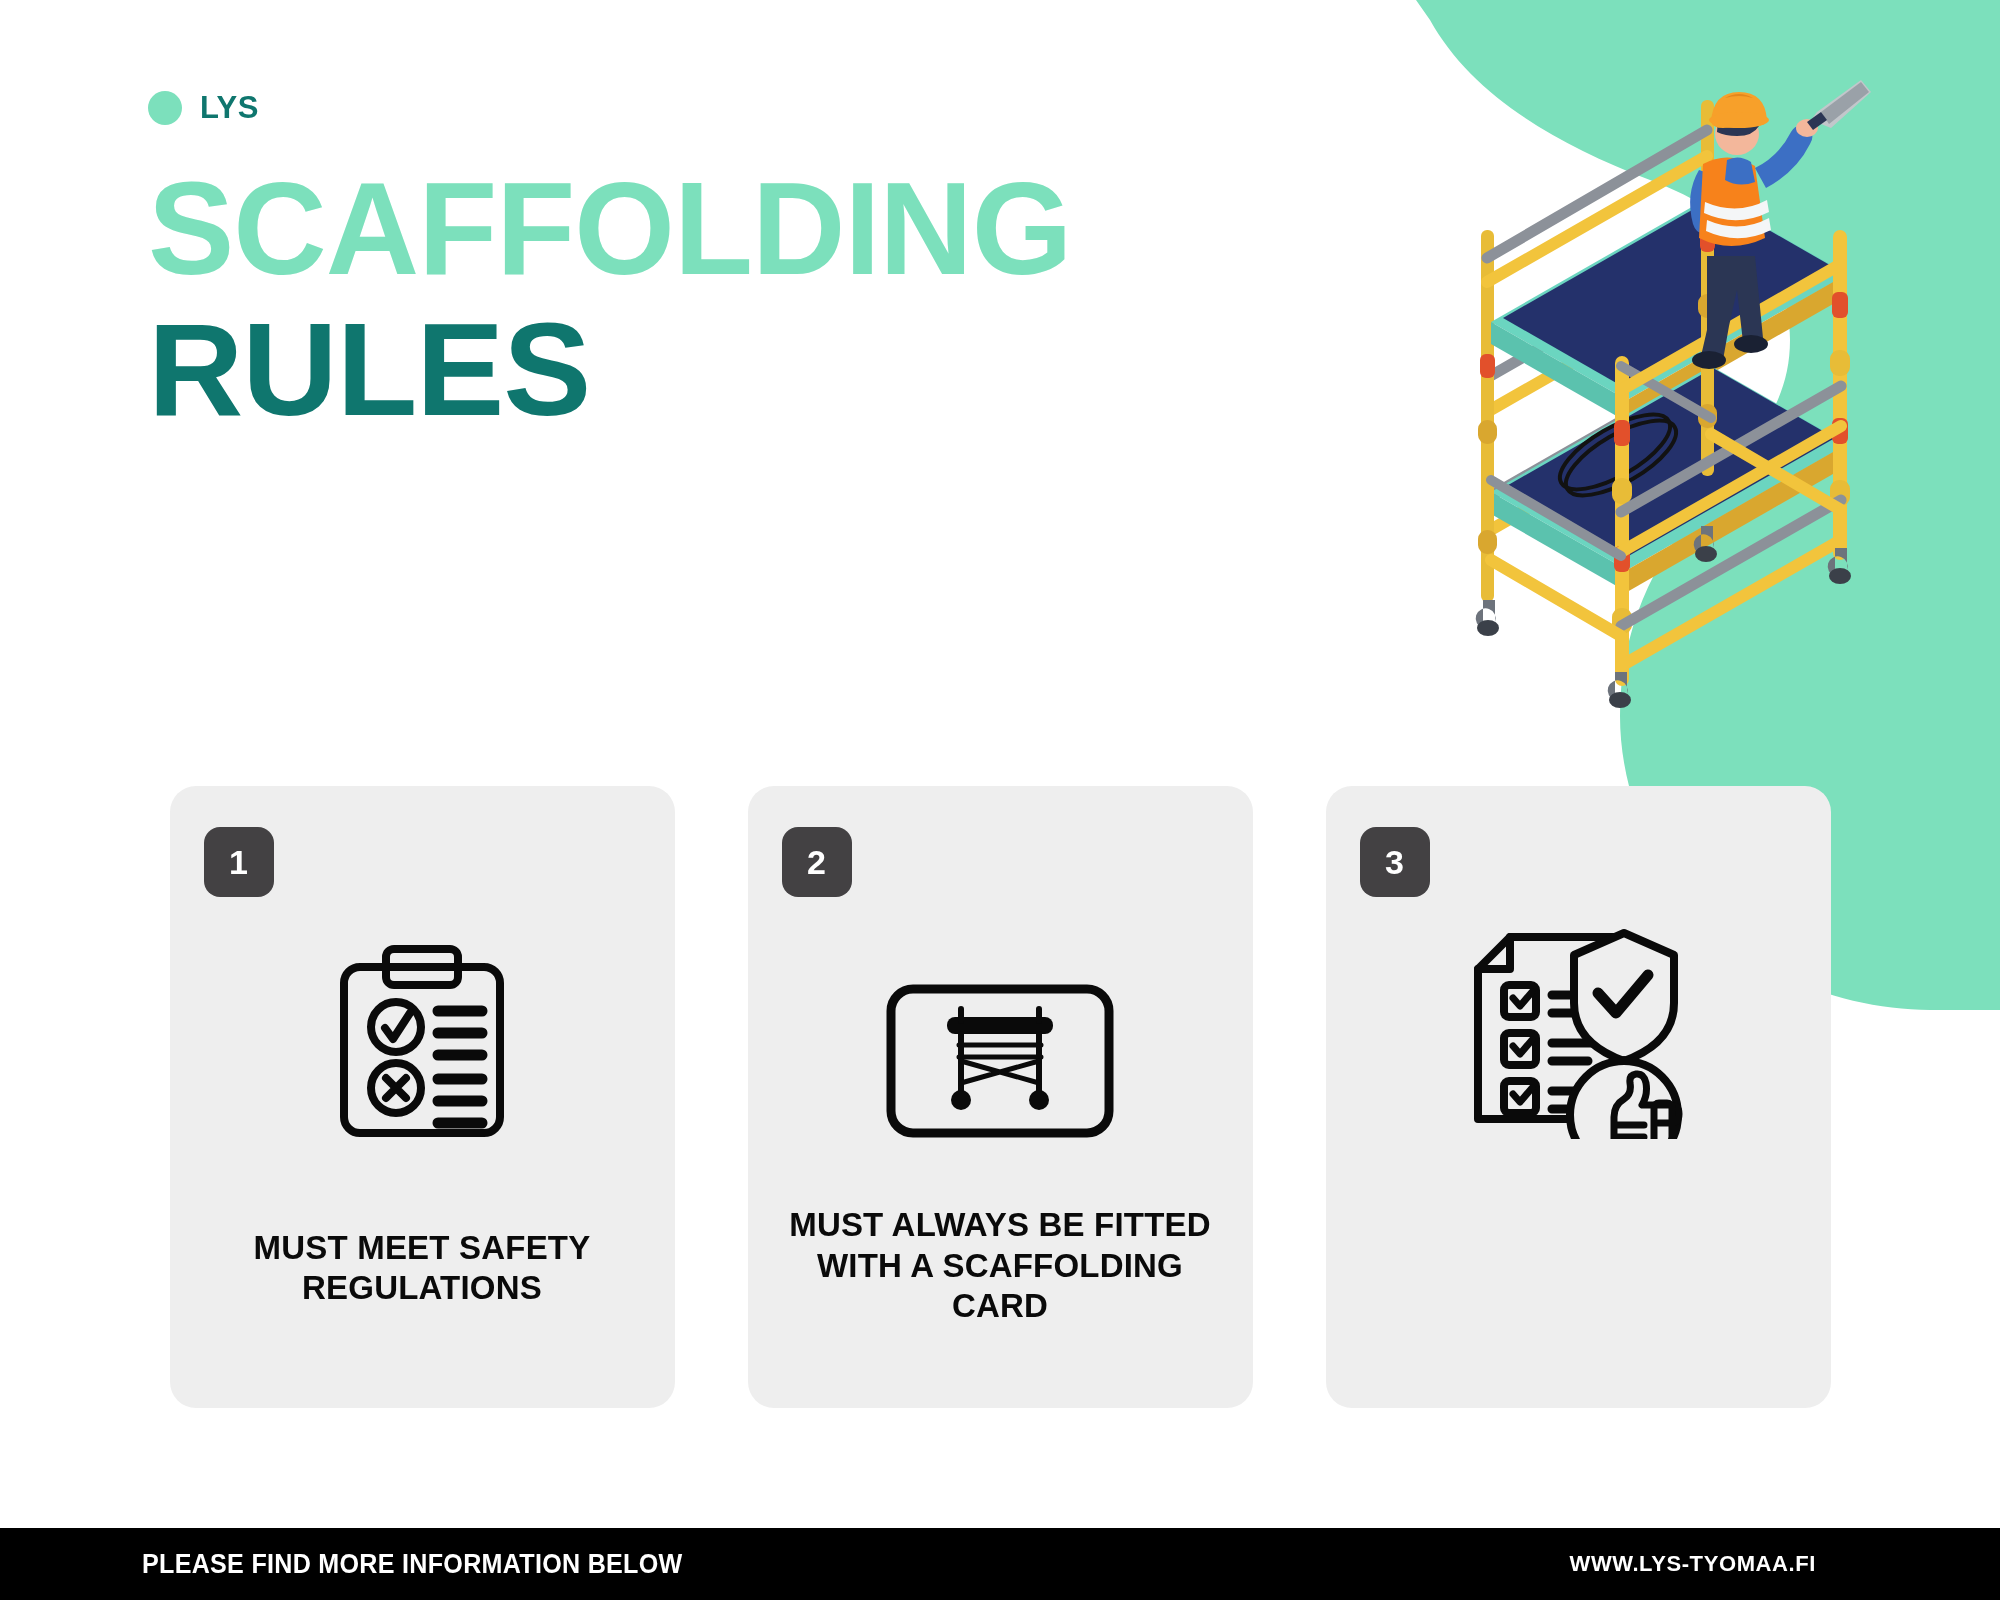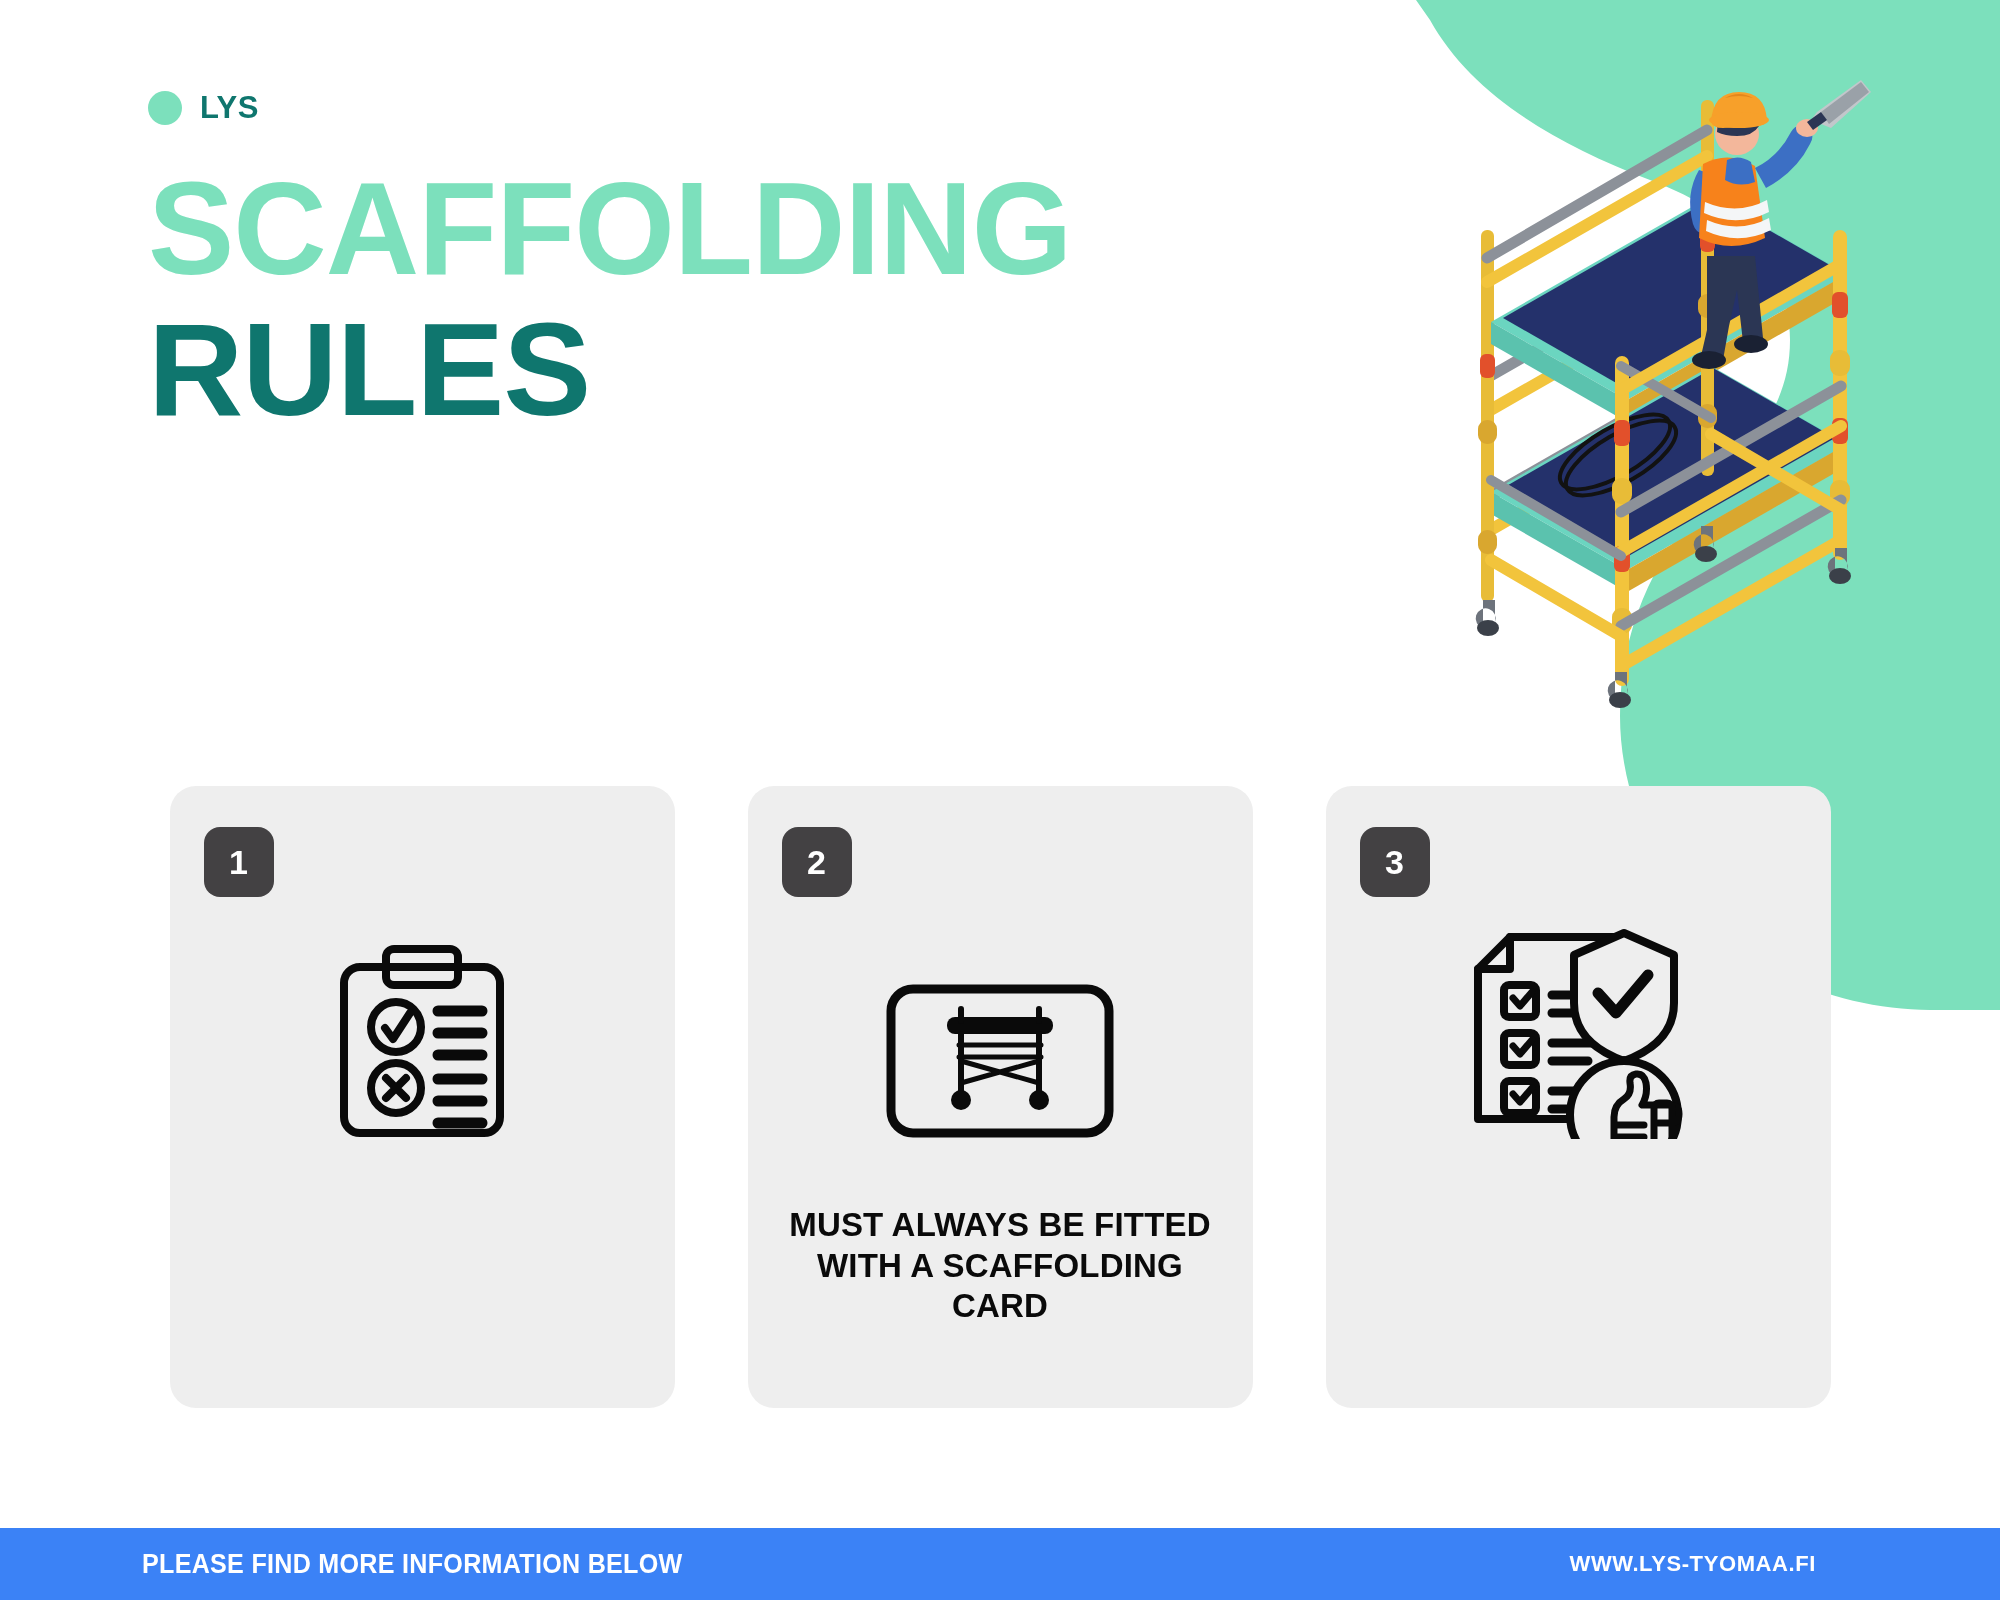--- a/index.html
+++ b/index.html
@@ -111,21 +111,21 @@
   .c2 .card-icon { margin-top:150px; }
   .c2 .card-caption { bottom:38px;margin-top:20px; }
   .c3 .card-icon { margin-top:118px; }
   .c3 .card-caption { bottom:56px; }
 
   
   #footer {
     position:absolute;
     left:0; bottom:0;
     width:2000px; height:72px;
-    background:#3b82f6;
+    background:#000000;
     display:flex;
     align-items:center;
   }
   #footer .left {
     position:absolute;
     left:142px;
     color:#ffffff;
     font-size:27px;
     font-weight:bold;
     letter-spacing:.3px;
@@ -285,20 +285,21 @@
         <rect x="22" y="24" width="156" height="166" rx="16"></rect>
         <rect x="64" y="6" width="72" height="36" rx="8"></rect>
         <circle cx="74" cy="84" r="25"></circle>
         <path d="M63,85 l8,11 l17,-26" stroke-width="8"></path>
         <circle cx="74" cy="145" r="25"></circle>
         <path d="M64,135 l20,20 M84,135 l-20,20"></path>
         <path d="M116,68 h44 M116,90 h44 M116,112 h44" stroke-width="11"></path>
         <path d="M116,136 h44 M116,158 h44 M116,180 h44" stroke-width="11"></path>
       </svg>
     </div>
+    <div class="card-caption">MUST MEET SAFETY REGULATIONS</div>
   </div>
 
   <div class="card c2">
     <div class="badge">2</div>
     <div class="card-icon">
       <svg viewBox="0 0 230 160" width="230" height="160" xmlns="http://www.w3.org/2000/svg" fill="none" stroke="#0a0a0a" stroke-linecap="round" stroke-linejoin="round">
         <rect x="6" y="8" width="218" height="144" rx="22" stroke-width="9"></rect>
         <rect x="62" y="36" width="106" height="17" rx="8" fill="#0a0a0a" stroke="none"></rect>
         <path d="M76,28 v12 M154,28 v12" stroke-width="6"></path>
         <path d="M76,53 v62 M154,53 v62" stroke-width="6"></path>

